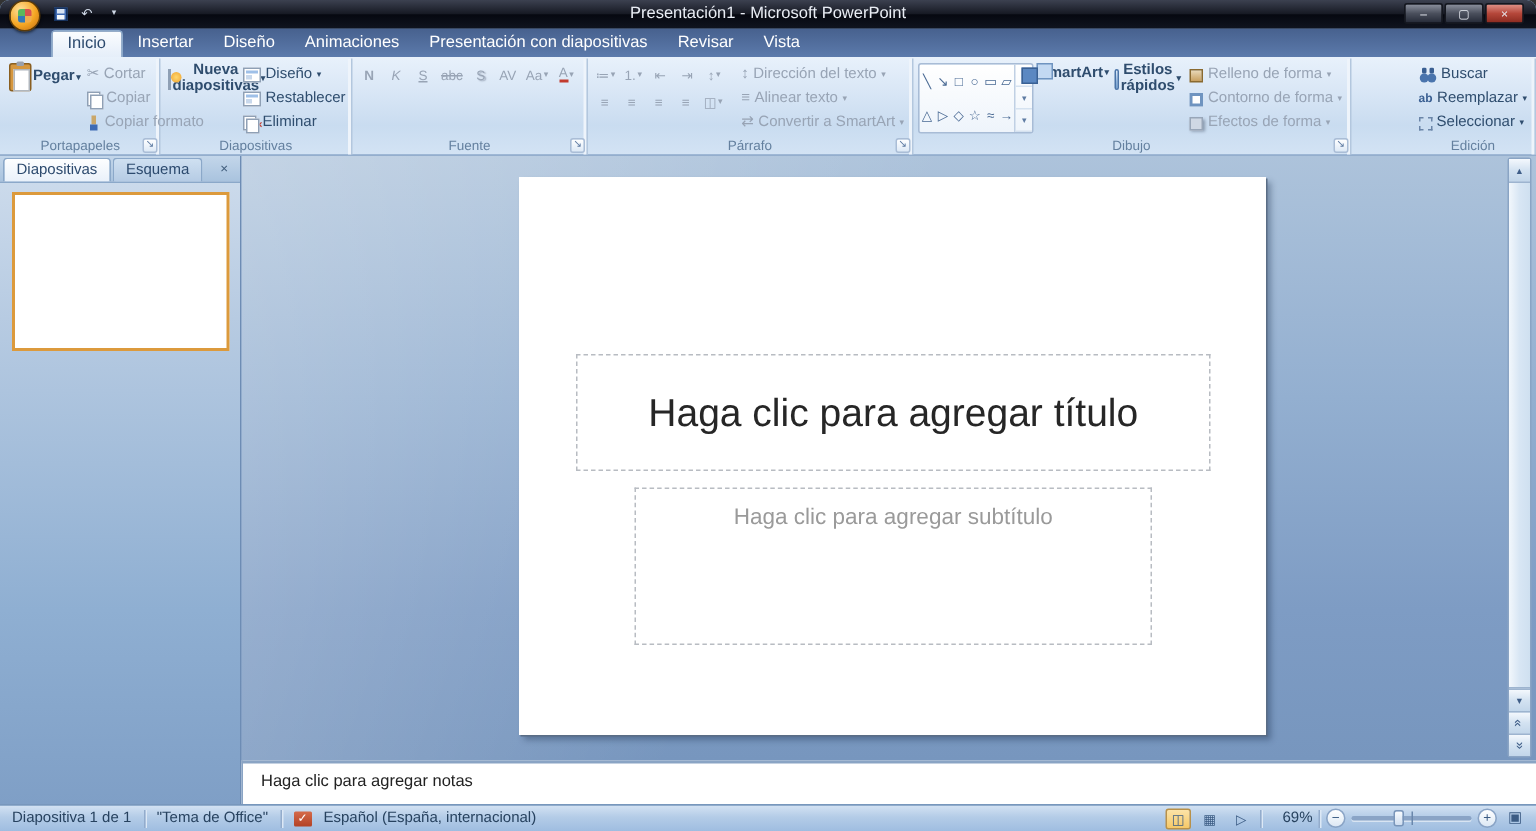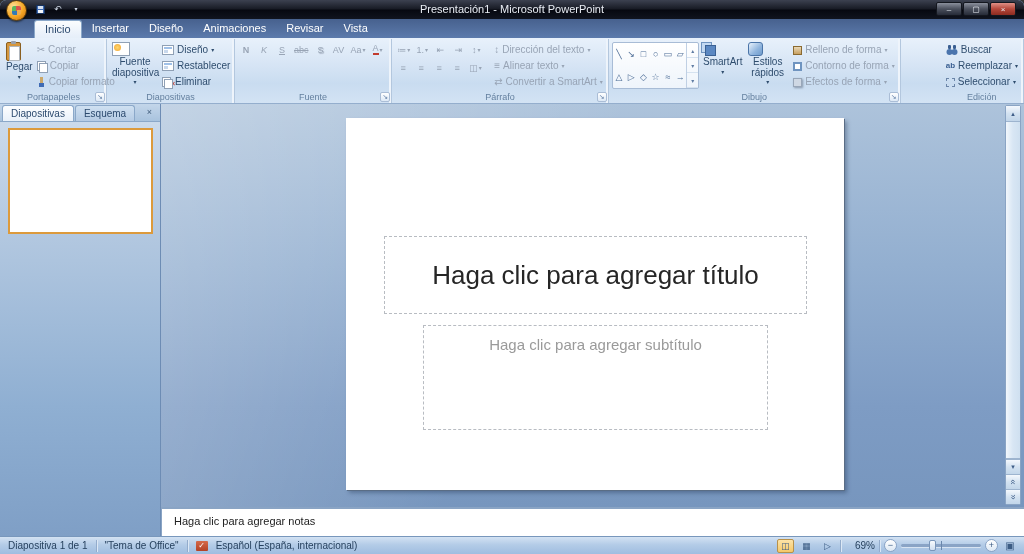--- a/index.html
+++ b/index.html
@@ -43,22 +43,22 @@
   .ribbon { position:absolute; top:38px; left:0; right:0; height:66px;
     background:linear-gradient(#e8f1fb,#d7e5f5 40%,#c9dcf0 70%,#d3e3f4);
     border-bottom:1px solid #94aecd; display:flex; padding:1px 0 0 1px; }
   .rgroup { position:relative; height:64px; border-right:1px solid #b3c7de;
     box-shadow:inset -2px 0 0 #eef4fb; display:flex; flex-direction:column; padding:1px 3px 0 3px; }
   .rgc { flex:1; display:flex; align-items:flex-start; }
   .rlabel { height:12px; font-size:9px; color:#64809f; text-align:center; line-height:12px; }
   .launcher { position:absolute; right:1px; bottom:1px; width:10px; height:10px; font-size:7px;
     line-height:8px; text-align:center; color:#5f7ca3; border:1px solid #aabdd6; border-radius:2px;
     background:linear-gradient(#fff,#dde9f6); }
-  .bigbtn { display:flex; flex-direction:column; gap:1px; padding:2px 2px;
-    font-size:10px; color:#2f4d6e; text-align:center; line-height:1.05; border-radius:3px; }
+  .bigbtn { display:flex; flex-direction:row; align-items:center; gap:1px; padding:2px 2px;
+    font-size:10px; color:#2f4d6e; text-align:center; line-height:1.05; border-radius:3px;font-weight:bold; }
   .smallcol { display:flex; flex-direction:column; gap:2px; padding-top:3px; }
   .sbtn { display:flex; align-items:center; gap:3px; font-size:10px; color:#2f4d6e;
     padding:1px 2px; white-space:nowrap; line-height:12px; }
   .sbtn.dis, .tbtn.dis { color:#98a4b5; }
   .dd { font-size:6px; color:inherit; line-height:1; }
   .combo { height:17px; background:linear-gradient(#fff,#eff4fa); border:1px solid #aabdd6;
     border-radius:2px; display:flex; align-items:center; font-size:10px; color:#6b7684; padding:0 2px; }
   .combo .val { flex:1; overflow:hidden; }
   .combo .dd { border-left:1px solid #c5d4e6; padding-left:2px; color:#5f7ca3; }
   .tbtn { min-width:16px; height:15px; display:flex; align-items:center; justify-content:center;
@@ -203,20 +203,21 @@
       <span class="wc">▢</span>
       <span class="wc close">×</span>
     </div>
   </div>
 
   <div class="tabrow">
     <span class="tab active">Inicio</span>
     <span class="tab">Insertar</span>
     <span class="tab">Diseño</span>
     <span class="tab">Animaciones</span>
+    <span class="tab">Presentación con diapositivas</span>
     <span class="tab">Revisar</span>
     <span class="tab">Vista</span>
   </div>
 
   <div class="ribbon">
 
     <div class="rgroup g-clip">
       <div class="rgc">
         <div class="bigbtn">
           <span class="icon-clipboard"></span>
@@ -239,21 +240,21 @@
         </div>
       </div>
       <div class="rlabel">Portapapeles</div>
       <span class="launcher">↘</span>
     </div>
 
     <div class="rgroup g-slides">
       <div class="rgc">
         <div class="bigbtn" style="width:50px">
           <span class="icon-newslide"></span>
-          <span>Fuente diapositiva</span>
+          <span>Nueva diapositivas</span>
           <span class="dd">▾</span>
         </div>
         <div class="smallcol">
           <div class="sbtn">
             <span class="icon-layout"></span>
             <span>Diseño</span>
             <span class="dd">▾</span>
           </div>
           <div class="sbtn">
             <span class="icon-layout"></span>

